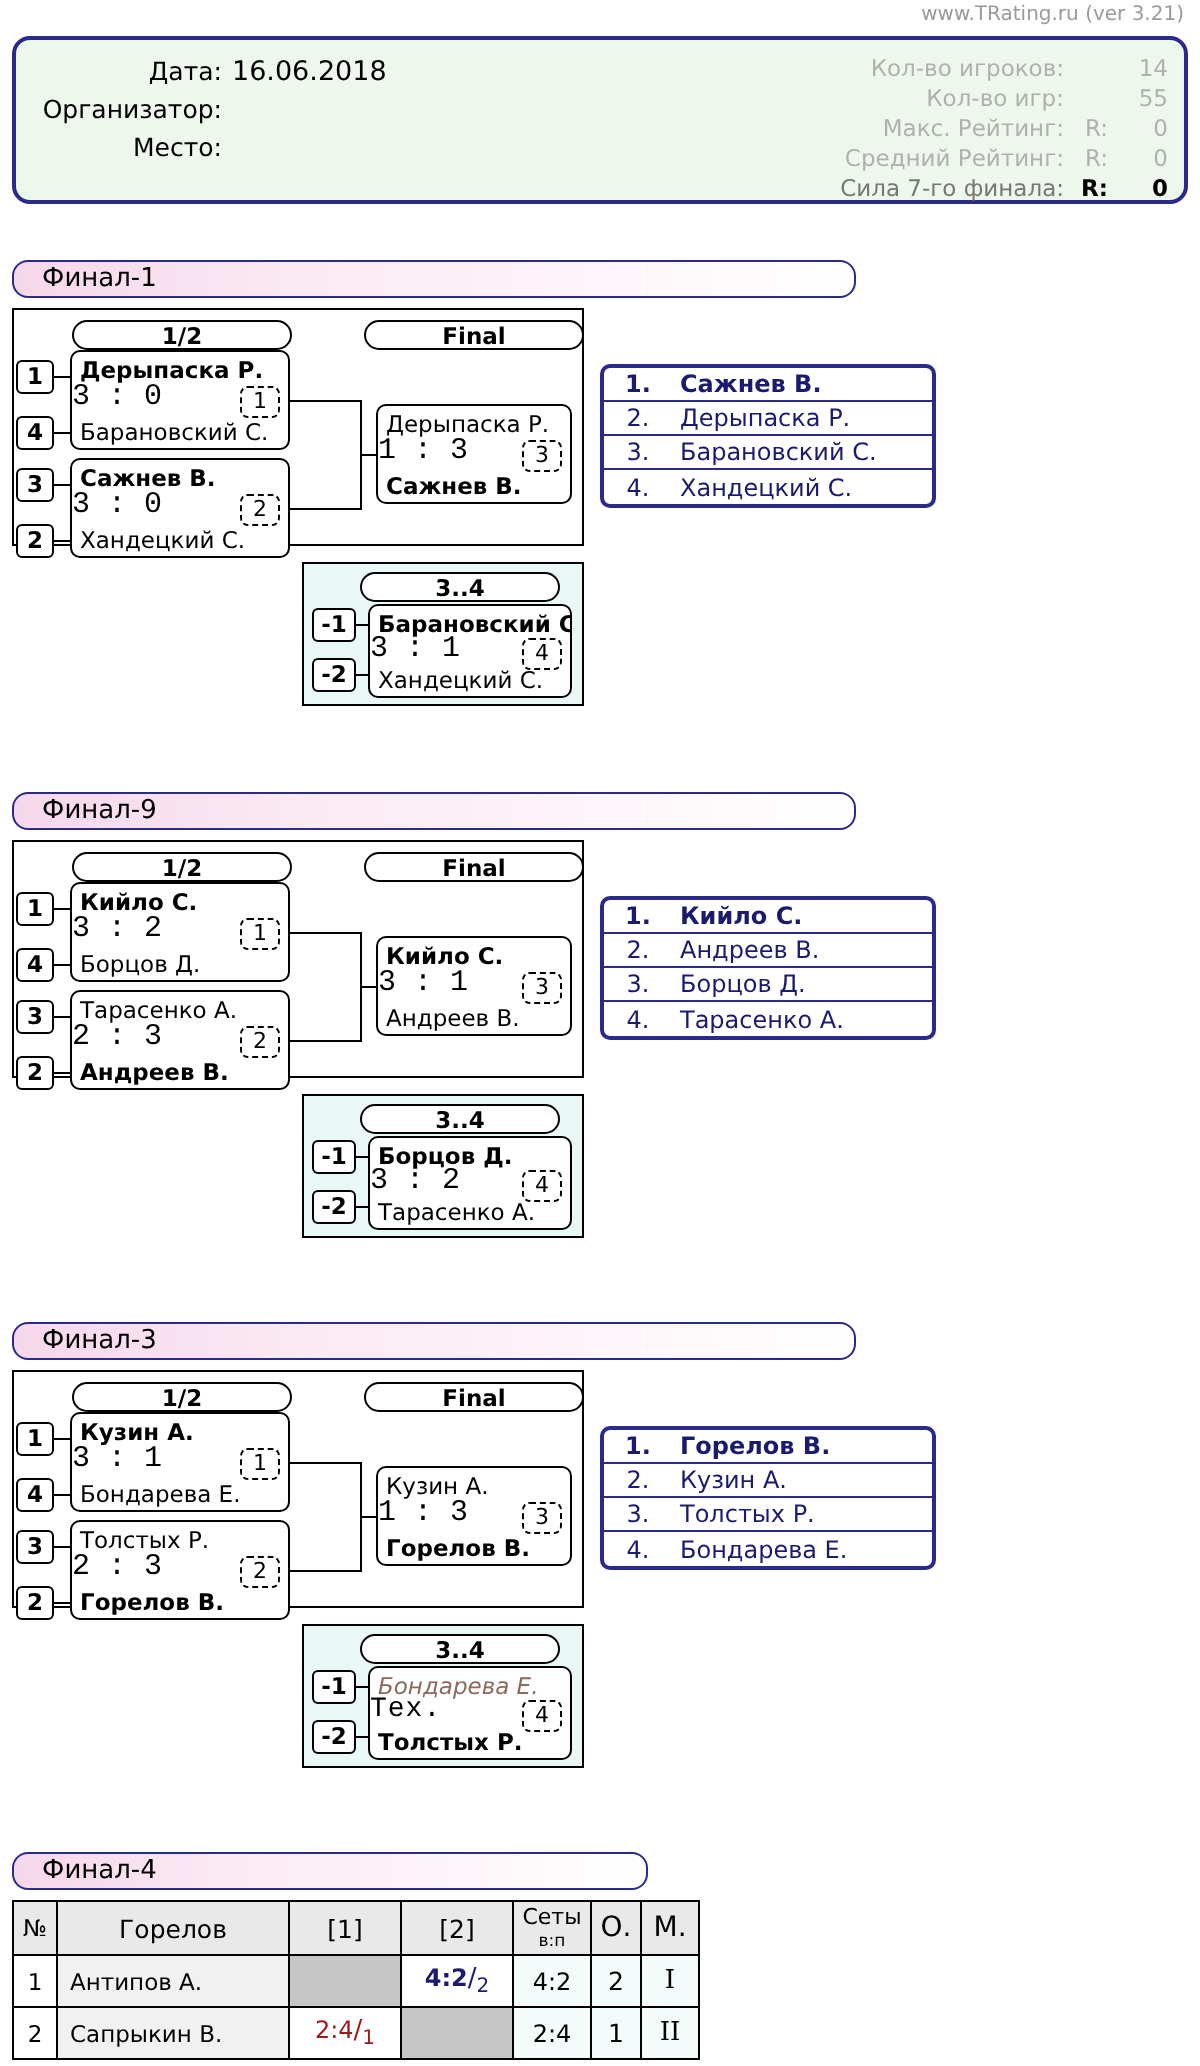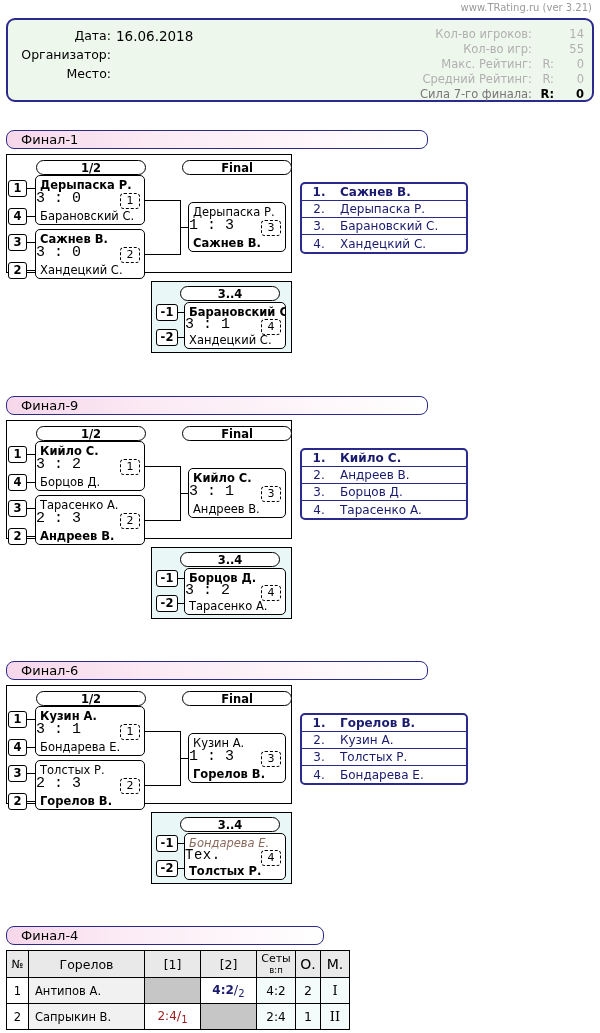--- a/index.html
+++ b/index.html
@@ -337,21 +337,21 @@
       </div>
         <div class="rank-row ">
         <span class="rank-pos">3.</span>
         <span class="rank-nm">Борцов Д.</span>
       </div>
         <div class="rank-row ">
         <span class="rank-pos">4.</span>
         <span class="rank-nm">Тарасенко А.</span>
       </div>
       </div>
-      <div class="sec-title" style="top:661px;">Финал-6</div>
+      <div class="sec-title" style="top:661px;">Финал-3</div>
       <div class="bpanel" style="top:685px;width:286px;height:119px;">
         <div class="pill" style="left:29px;top:5px;width:110px;">1/2</div>
         <div class="pill" style="left:175px;top:5px;width:110px;">Final</div>
       </div>
       <div class="seed" style="left:8px;top:711px;">1</div>
       <div class="seed" style="left:8px;top:739px;">4</div>
       <div class="ln h" style="left:27px;top:719px;width:8px;"></div>
       <div class="ln h" style="left:27px;top:747px;width:8px;"></div>
   <div class="match" style="left:35px;top:706px;width:110px;height:50px;">
     <div class="m-name win " style="top:2px;">Кузин А.</div>

